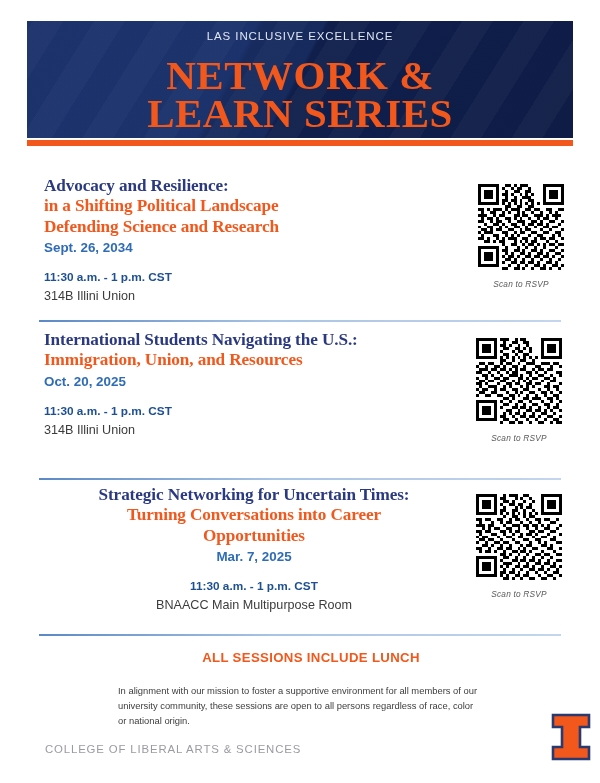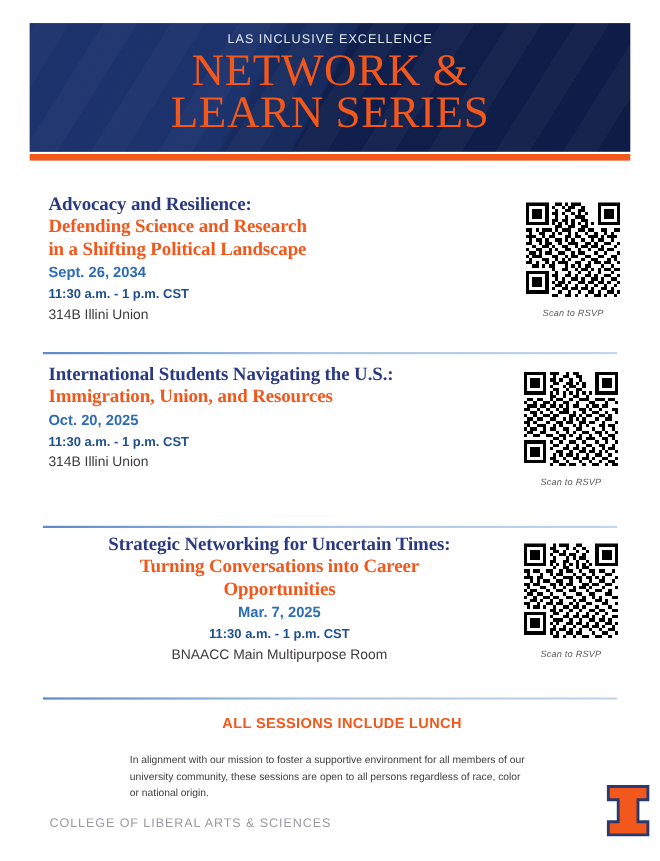--- a/index.html
+++ b/index.html
@@ -52,26 +52,26 @@
   }
   .banner-kicker {
     font-size: 11.5px;
     letter-spacing: 0.9px;
     color: #dfe6f2;
     font-weight: 400;
     line-height: 1.2;
   }
   .banner-title {
     font-family: "Liberation Serif", serif;
-    font-weight: normal;
+    font-weight: bold;
     color: #f2571b;
     font-size: 41px;
     line-height: 0.94;
     letter-spacing: 0.5px;
-    margin-top: 0;
+    margin-top: 12px;
   }
   .banner-rule {
     position: absolute;
     left: 27px;
     top: 140px;
     width: 546px;
     height: 6px;
     background: #f2571b;
   }
 
@@ -118,21 +118,21 @@
     font-weight: bold;
     color: #2f6cb5;
     margin-top: 2px;
     line-height: 1.28;
   }
   .ev-time {
     font-size: 11.8px;
     font-weight: bold;
     color: #1d4f91;
     line-height: 1.3;
-    margin-top: 4px;
+    margin-top: 14px;
   }
   .ev-location {
     font-size: 12.6px;
     color: #3c3c3c;
     line-height: 1.35;
     margin-top: 3px;
   }
 
   
   .qr-block {
@@ -212,22 +212,22 @@
   </div>
 </div>
 <div class="banner-rule"></div>
 
 <div class="divider d1"></div>
 <div class="divider d2"></div>
 <div class="divider d3"></div>
 
 <div class="event e1">
   <div class="ev-title">Advocacy and Resilience:</div>
+  <div class="ev-subtitle">in a Shifting Political Landscape</div>
   <div class="ev-subtitle">Defending Science and Research</div>
-  <div class="ev-subtitle">in a Shifting Political Landscape</div>
   <div class="ev-date">Sept. 26, 2034</div>
   <div class="ev-time">11:30 a.m. - 1 p.m. CST</div>
   <div class="ev-location">314B Illini Union</div>
 </div>
 <div class="qr-block q1">
   <svg class="qr-img" viewBox="0 0 29 29" shape-rendering="crispEdges" xmlns="http://www.w3.org/2000/svg">
     <rect width="29" height="29" fill="#ffffff"></rect>
     <g fill="#000000">
       <rect x="0" y="0" width="7" height="1"></rect>
         <rect x="9" y="0" width="2" height="1"></rect>

